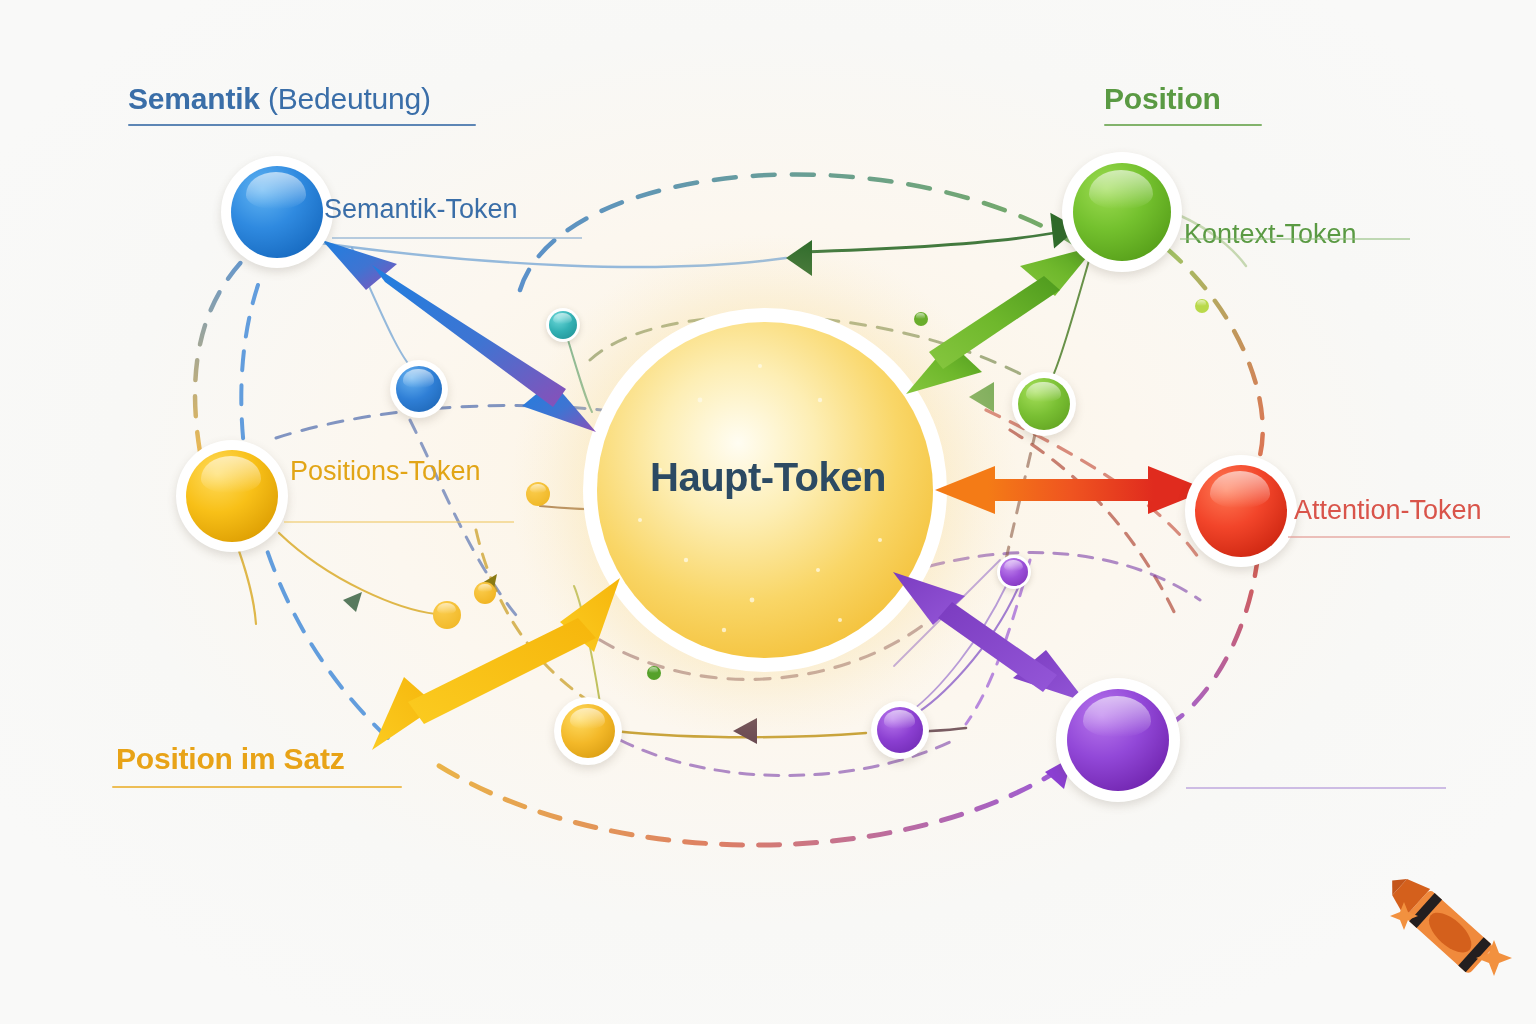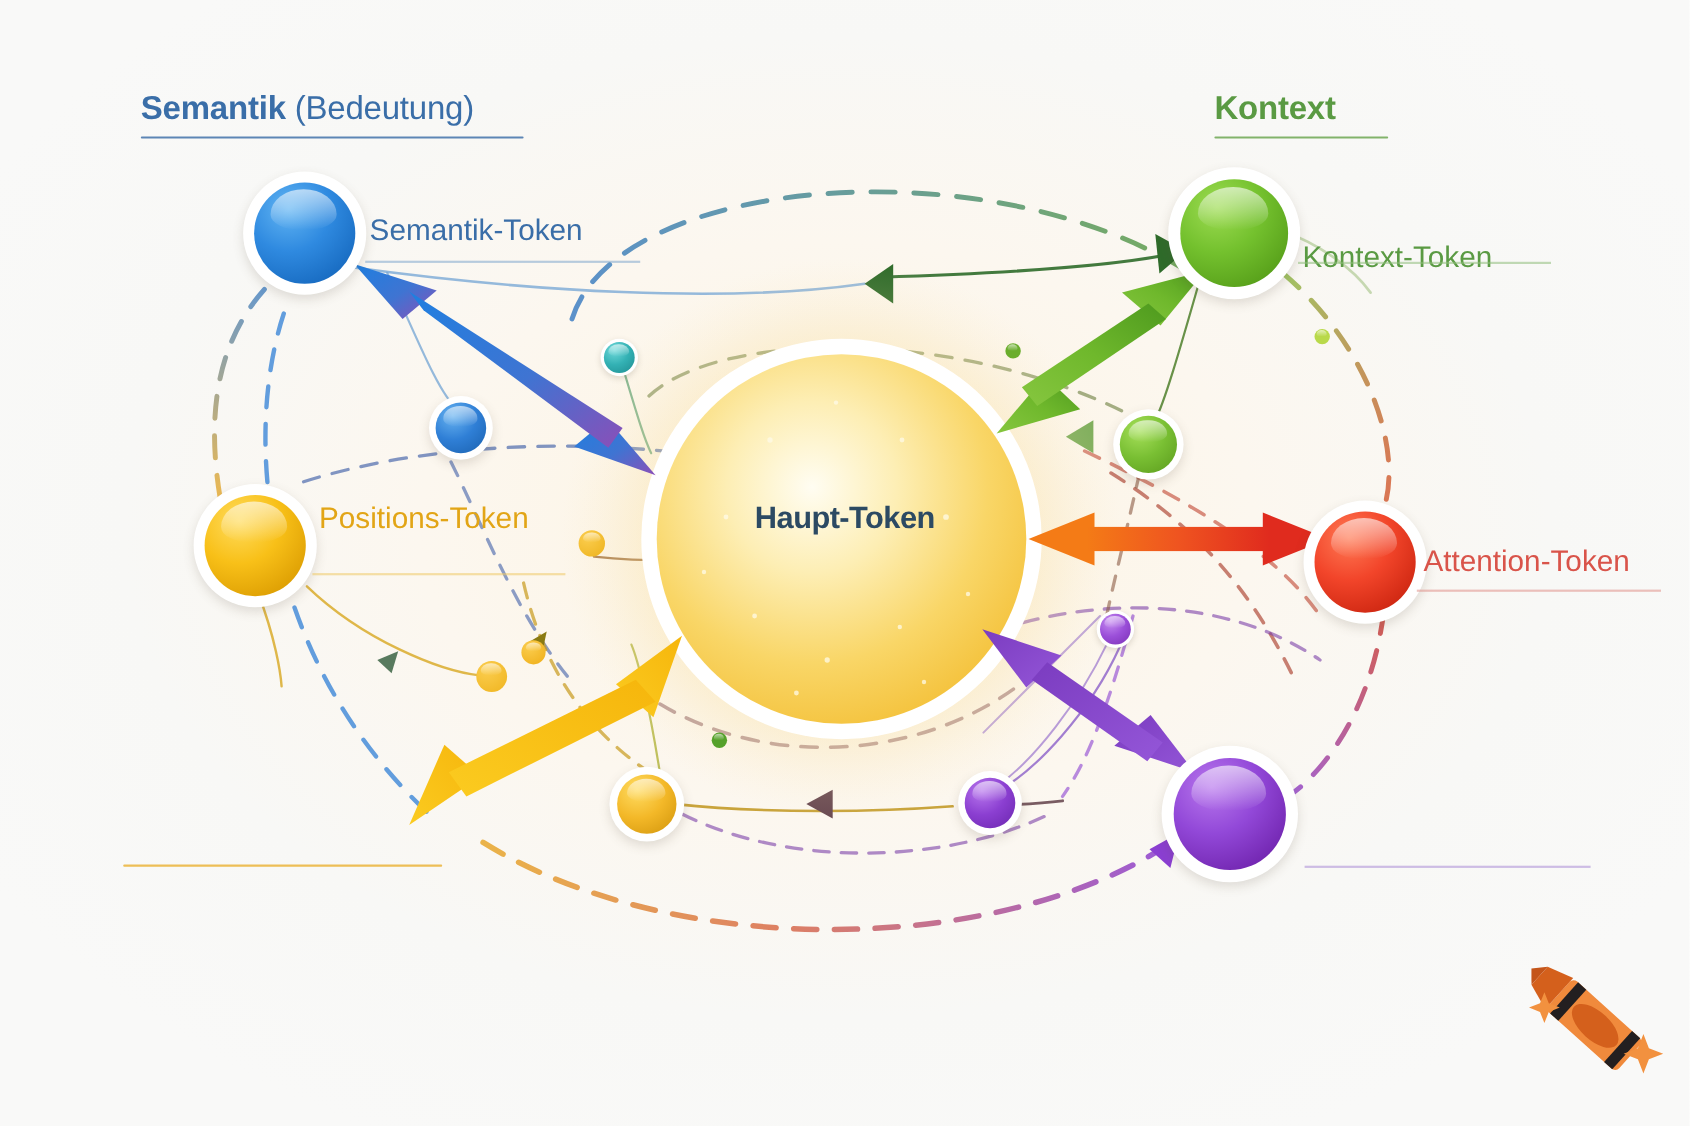--- a/index.html
+++ b/index.html
@@ -41,21 +41,21 @@
   .label-rule {
     position: absolute;
     height: 1.5px;
     opacity: .55;
   }
 
   .center-label {
     position: absolute;
     left: 0; right: 0;
     text-align: center;
-    font-size: 28px;
+    font-size: 40px;
     font-weight: bold;
     color: #2c4a63;
     letter-spacing: -0.5px;
   }
 
   .orb {
     position: absolute;
     border-radius: 50%;
     background: #fff;
     box-shadow: 0 4px 10px rgba(90,80,60,.17);
@@ -256,24 +256,27 @@
       </g>
     </g>
   </svg>
 
   <div class="section-title" style="left:128px; top:82px; font-size:30px; color:#3a6ea8;">
     <span>Semantik</span><span class="sub"> (Bedeutung)</span>
   </div>
   <div class="title-rule" style="left:128px; top:124px; width:348px; background:#5d86b5;"></div>
 
   <div class="section-title" style="left:1104px; top:82px; font-size:30px; color:#5a9a43;">
-    <span>Kontext</span>
+    <span>Position</span>
   </div>
   <div class="title-rule" style="left:1104px; top:124px; width:158px; background:#82b36b;"></div>
 
+  <div class="section-title" style="left:116px; top:742px; font-size:30px; color:#e8a317;">
+    <span>Position im Satz</span>
+  </div>
   <div class="title-rule" style="left:112px; top:786px; width:290px; background:#edbe56;"></div>
 
   <div class="orb" style="left:221px; top:156px; width:112px; height:112px;">
     <i style="left:10px; top:10px; width:92px; height:92px;
               background:radial-gradient(circle at 34% 26%, #62b5f3 0%, #2f8ae0 42%, #1a6ec4 78%, #1560ae 100%);"></i>
   </div>
   <div class="orb" style="left:1062px; top:152px; width:120px; height:120px;">
     <i style="left:11px; top:11px; width:98px; height:98px;
               background:radial-gradient(circle at 34% 26%, #9ddc52 0%, #74c12e 42%, #5aa31c 78%, #4a8c14 100%);"></i>
   </div>
@@ -327,21 +330,21 @@
   <div class="orb" style="left:914px; top:312px; width:14px; height:14px; box-shadow:none; background:transparent;">
     <i style="left:0; top:0; width:14px; height:14px; background:#6aad2c;"></i>
   </div>
   <div class="orb" style="left:647px; top:666px; width:14px; height:14px; box-shadow:none; background:transparent;">
     <i style="left:0; top:0; width:14px; height:14px; background:#55a12a;"></i>
   </div>
   <div class="orb" style="left:1195px; top:299px; width:14px; height:14px; box-shadow:none; background:transparent;">
     <i style="left:0; top:0; width:14px; height:14px; background:#b9d94a;"></i>
   </div>
 
-  <div class="node-label" style="left:336px; top:194px; color:#3a6ea8;">Semantik-Token</div>
+  <div class="node-label" style="left:324px; top:194px; color:#3a6ea8;">Semantik-Token</div>
   <div class="label-rule" style="left:332px; top:237px; width:250px; background:#7ea6cc;"></div>
 
   <div class="node-label" style="left:1184px; top:192px; color:#5a9a43;margin-top:27px;">Kontext-Token</div>
   <div class="label-rule" style="left:1180px; top:238px; width:230px; background:#8fbd7c;"></div>
 
   <div class="node-label" style="left:1294px; top:495px; color:#d9544a;">Attention-Token</div>
   <div class="label-rule" style="left:1288px; top:536px; width:222px; background:#e09089;"></div>
 
   <div class="label-rule" style="left:1186px; top:787px; width:260px; background:#a98ad6;"></div>
 

